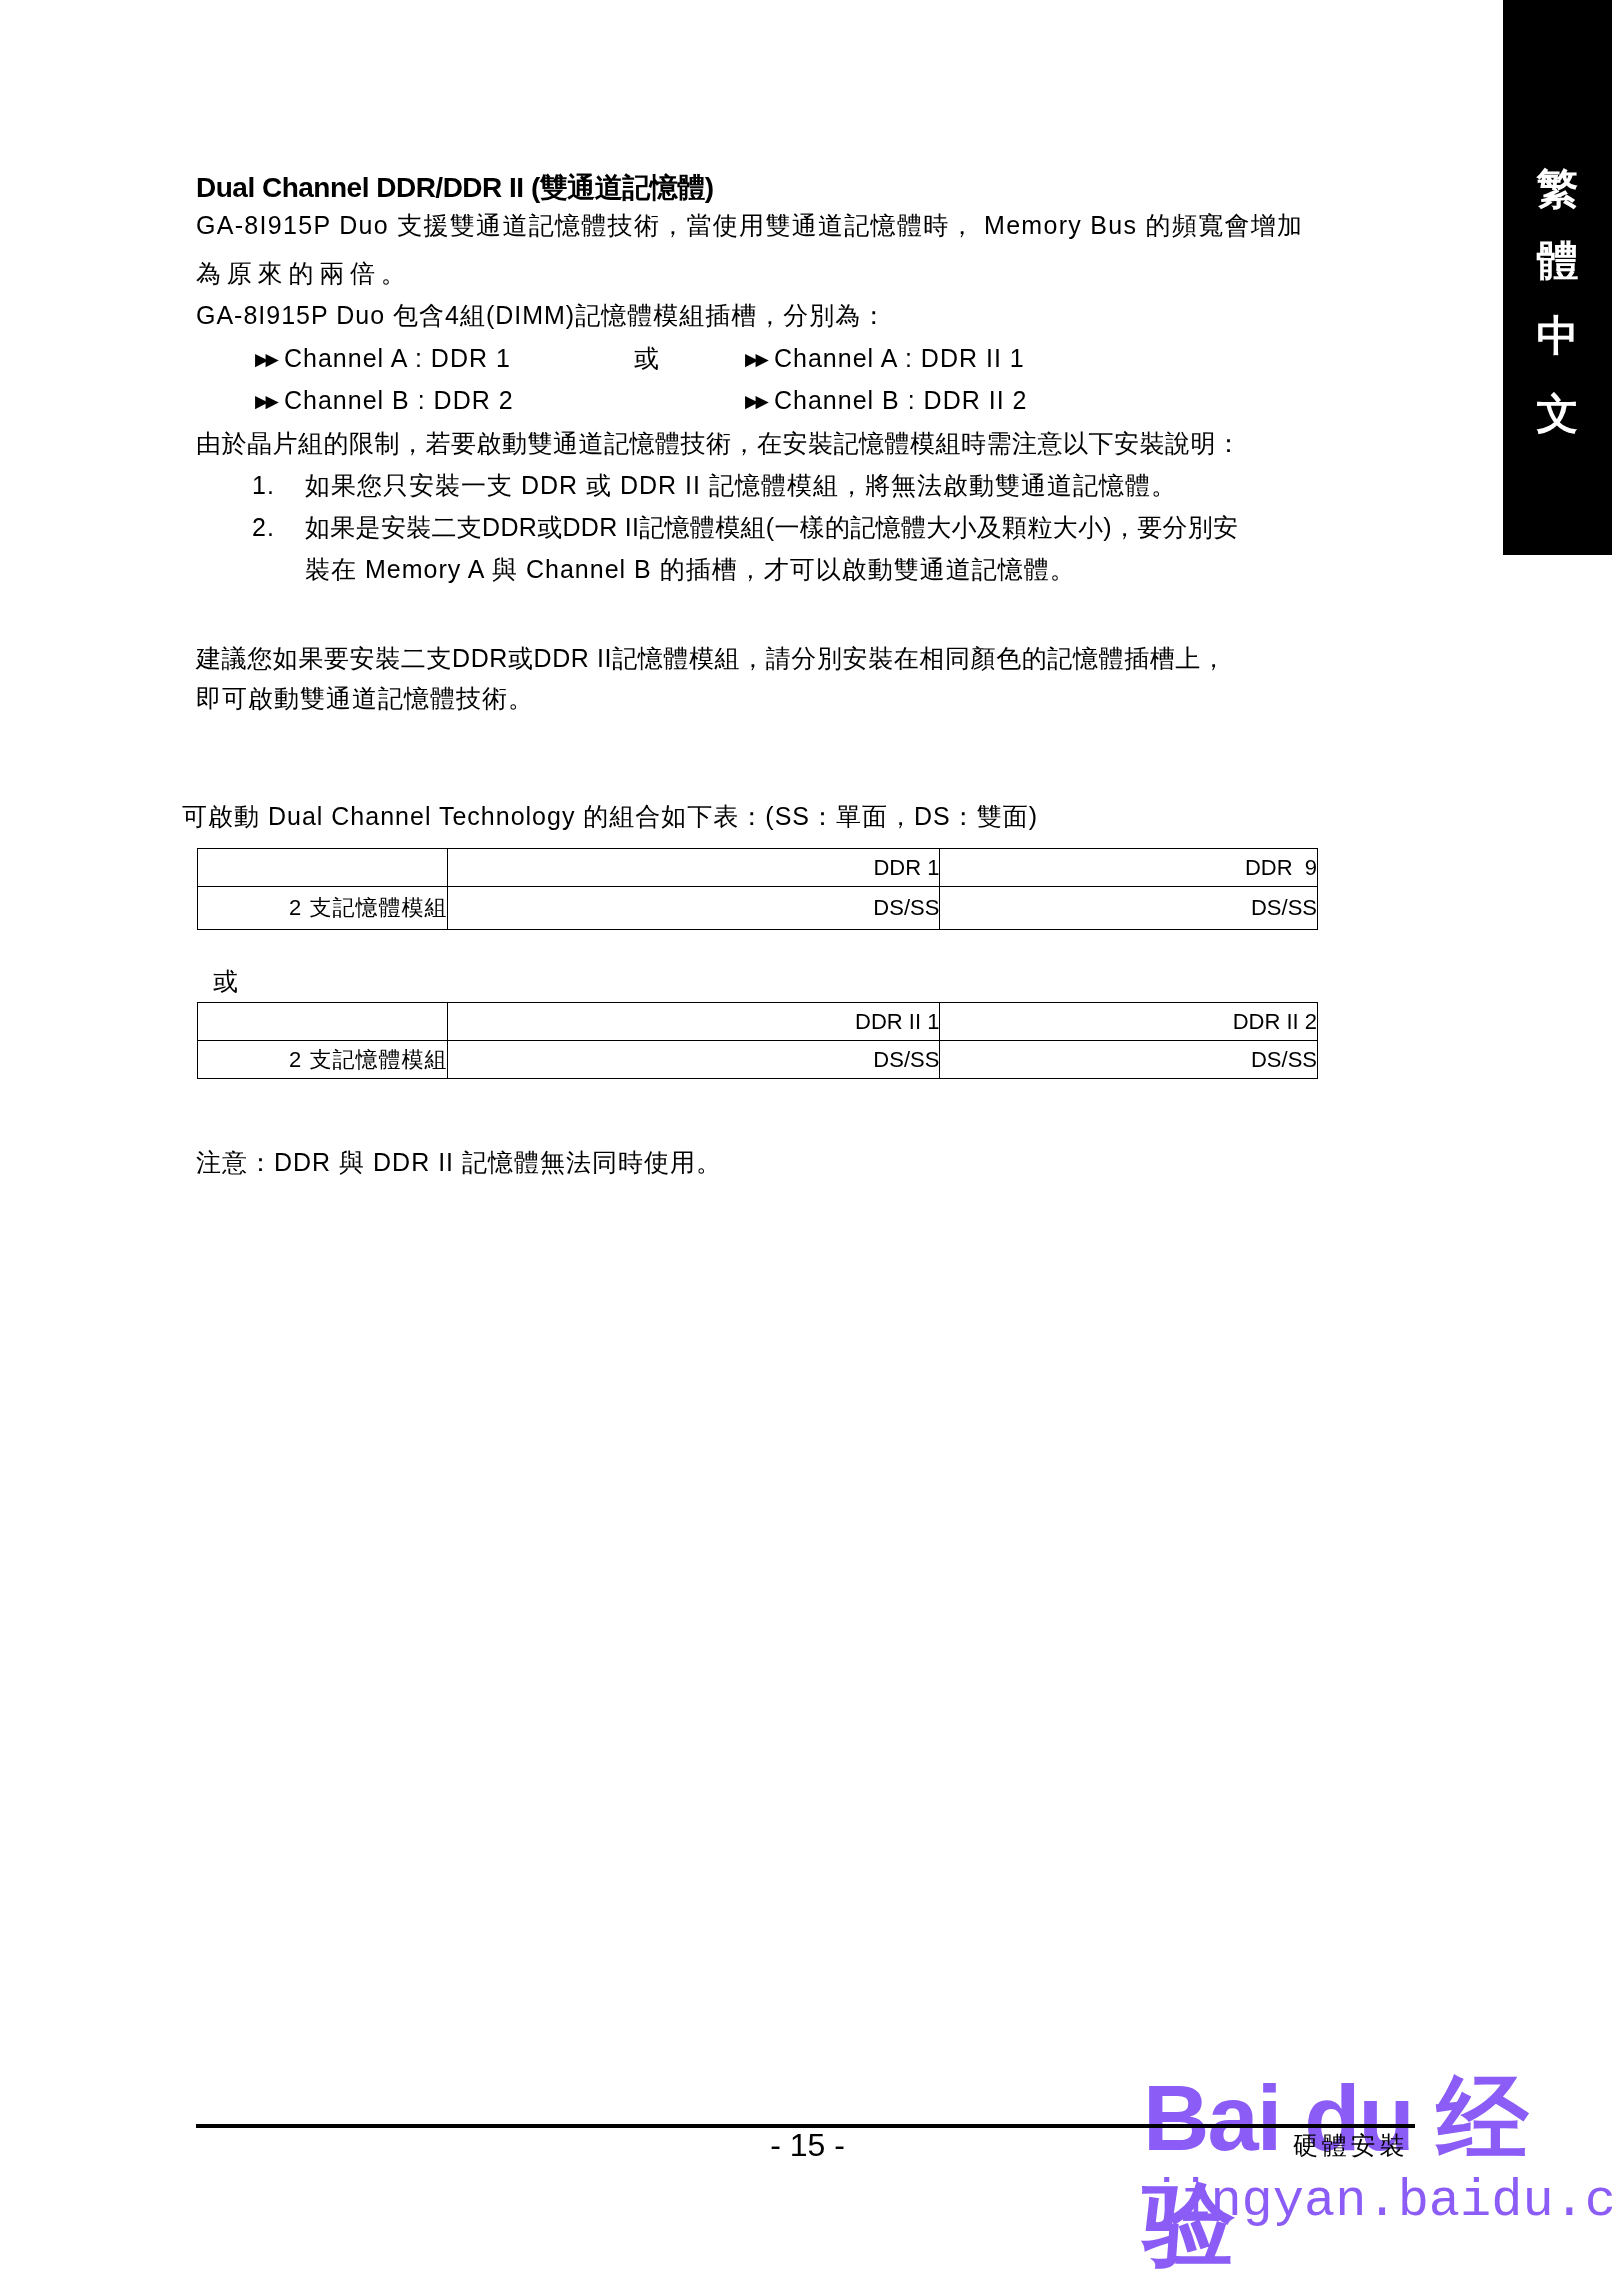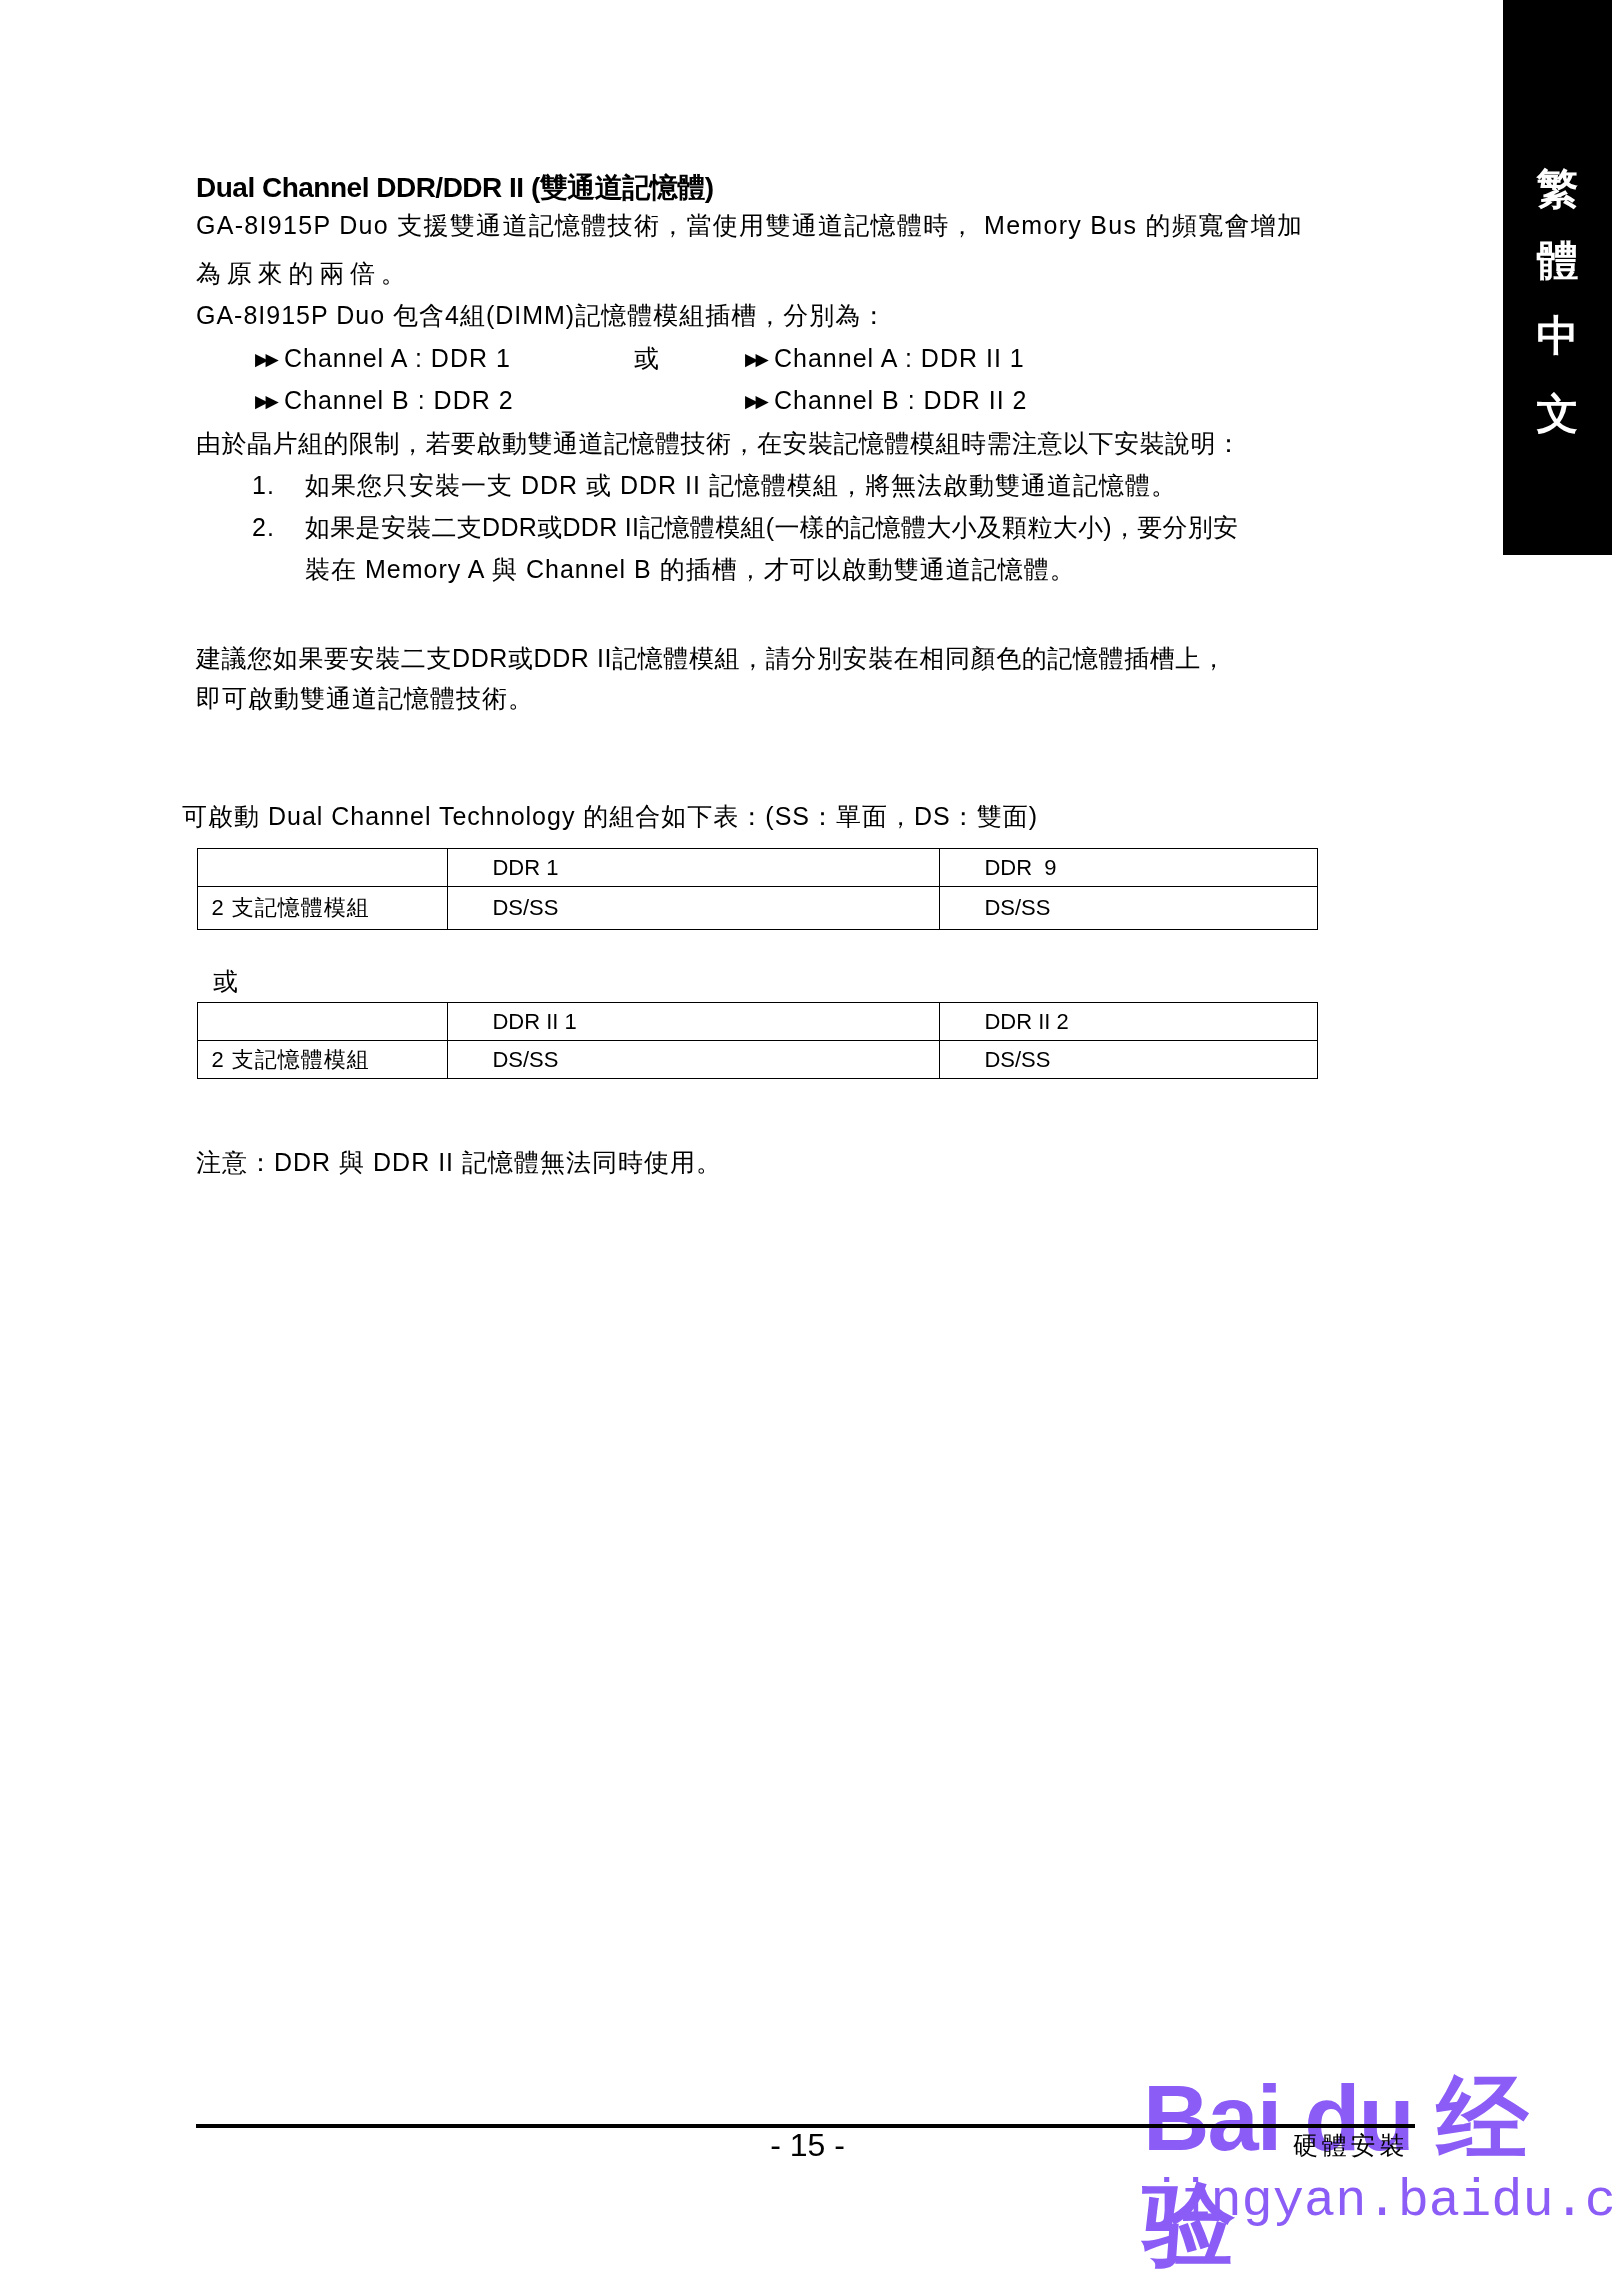--- a/index.html
+++ b/index.html
@@ -7,21 +7,21 @@
          font-family:"Liberation Sans", "DejaVu Sans", sans-serif; color:#000; }
   .abs { position:absolute; white-space:nowrap; }
   .line { font-size:25px; line-height:33px; letter-spacing:1px; }
   .title { font-size:28px; font-weight:bold; line-height:35px; letter-spacing:-0.5px; }
   .cn { font-family:Liberation Sans, sans-serif; }
   .tab { position:absolute; left:1503px; top:0; width:109px; height:555px; background:#000; }
   .tab-char { position:absolute; left:0; width:109px; text-align:center; color:#fff;
               font-family:"DejaVu Serif", serif; font-weight:bold; font-size:42px; line-height:48px; }
   .bullet { display:inline-block; width:29px; font-size:17.3px; letter-spacing:-2.9px; vertical-align:1.9px; }
   table.combo { position:absolute; left:197px; width:1121px; border-collapse:collapse; table-layout:fixed; }
-  table.combo td { border:1.9px solid #000; height:37px; padding:0; font-size:22px; vertical-align:middle; }
+  table.combo td { border:1.9px solid #000; height:37px; padding:0; font-size:22px; vertical-align:middle;text-align:right; }
   table.combo td.c0 { width:236px; padding-left:13.4px; letter-spacing:1px; }
   table.combo td.c1 { width:447px; padding-left:44px; }
   table.combo td.c2 { padding-left:44px; }
   .footer-line { position:absolute; left:196px; top:2124px; width:1219px; height:3.8px; background:#000; }
   .watermark { position:absolute; color:#8b5cf6; font-family:"Liberation Sans", sans-serif; font-weight:bold; }
 </style>
 </head>
 <body>
 
 <div class="tab">

